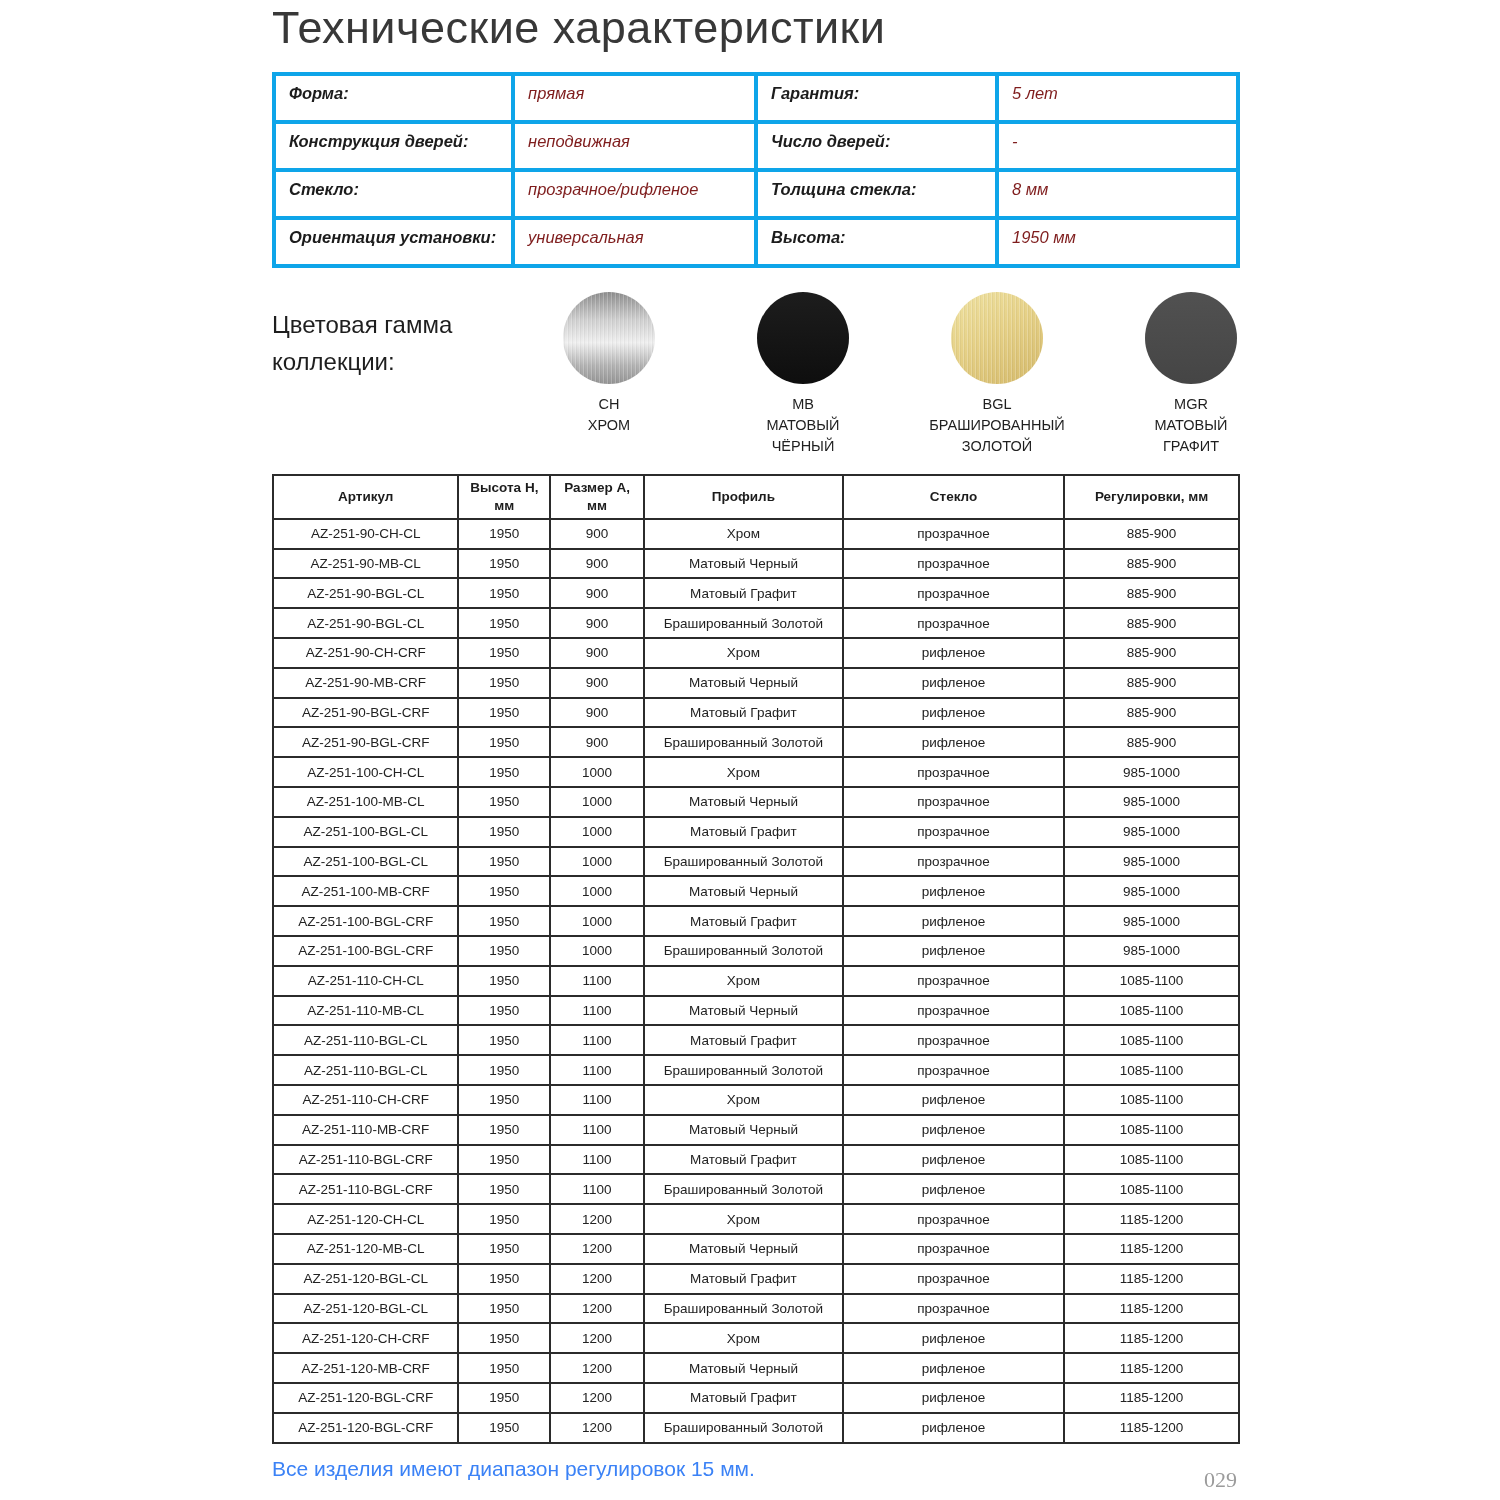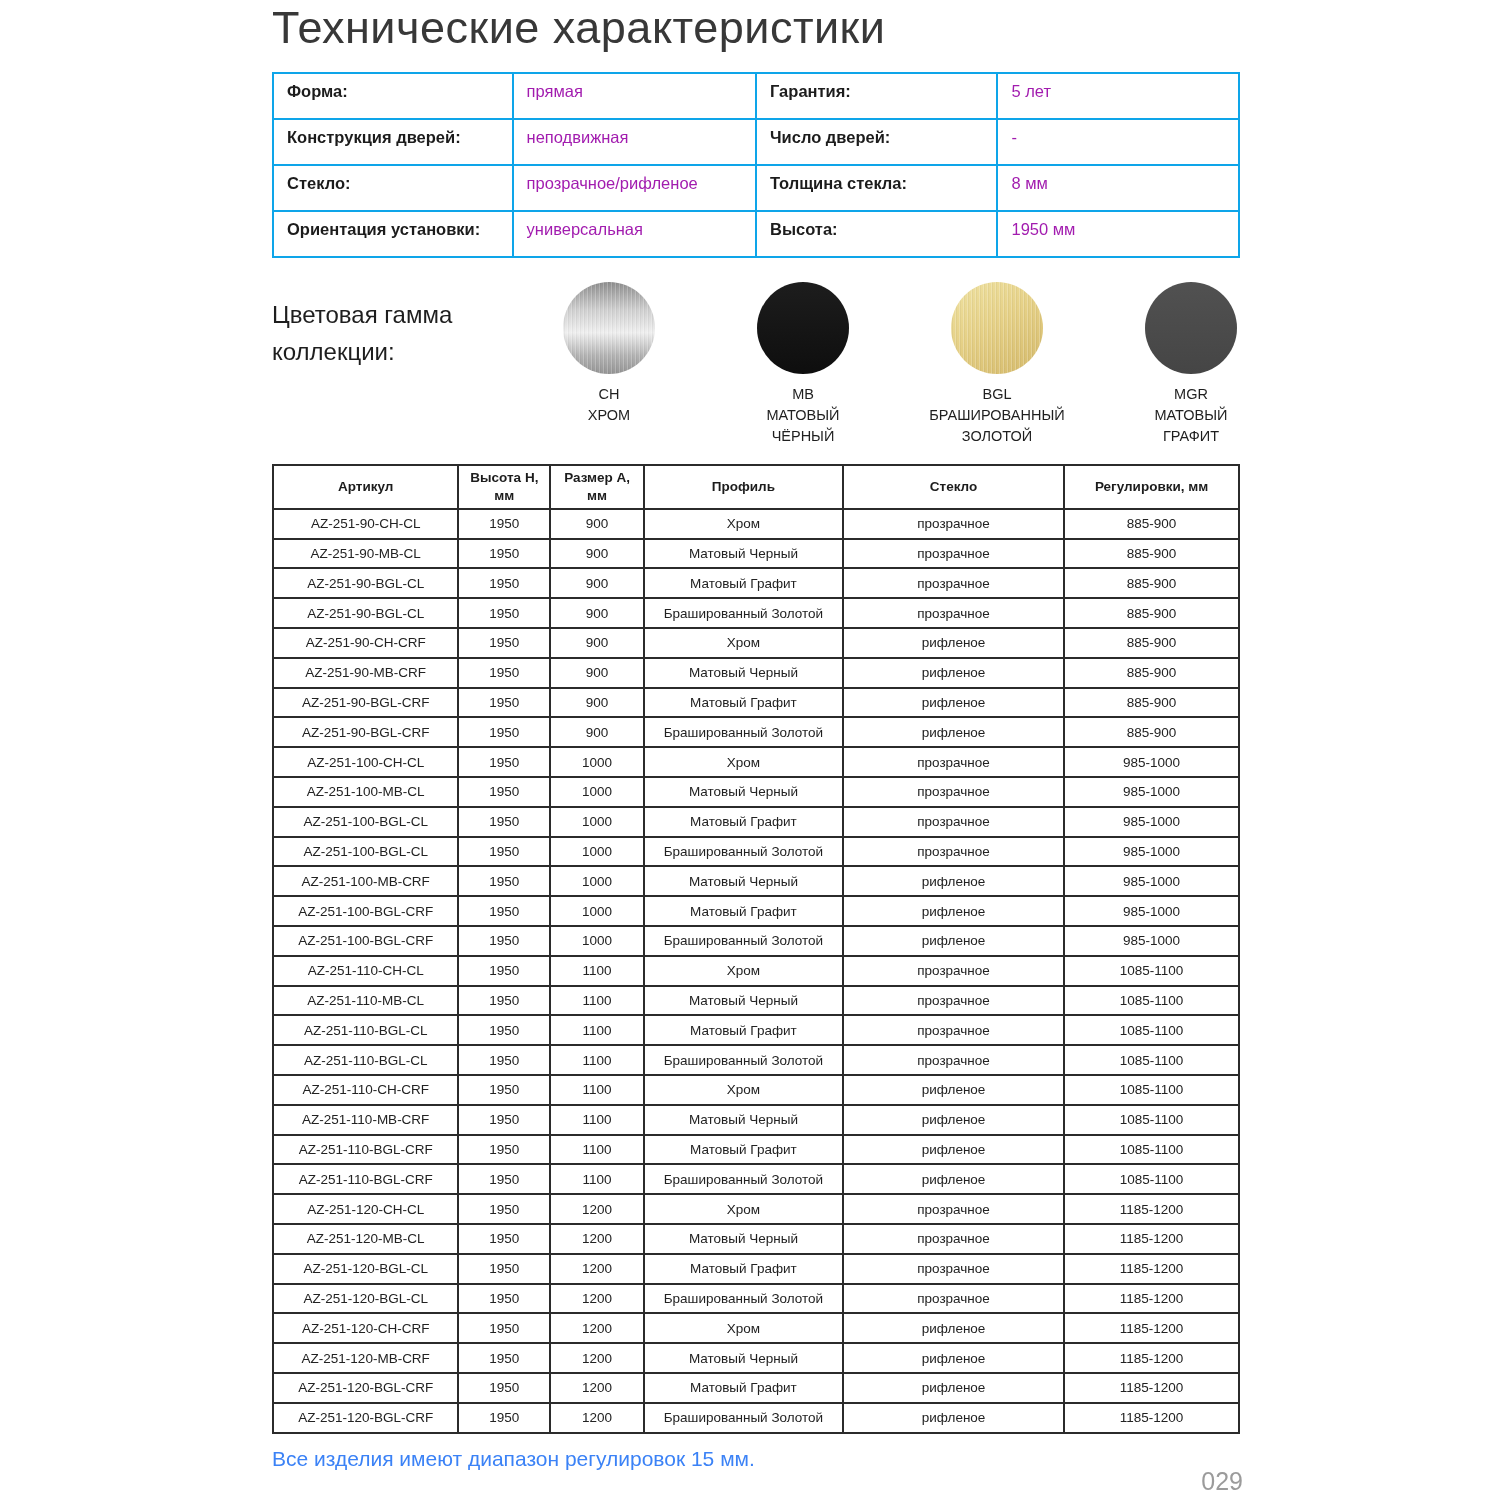--- a/index.html
+++ b/index.html
@@ -28,29 +28,30 @@
     line-height: 1.15;
   }
   
   .spec-table {
     width: 100%;
     border-collapse: collapse;
     table-layout: fixed;
     margin-top: 18px;
   }
   .spec-table td {
-    border: 2px solid #0ea5e9;
+    border: 4px solid #0ea5e9;
     height: 36px;
     padding: 0 4px 8px 13px;
     font-size: 16.5px;
     vertical-align: middle;
     overflow: hidden;
+    font-style: italic;
   }
   .spec-table td.spec-label { font-weight: bold; color: #1c1c1c; }
-  .spec-table td.spec-value { font-weight: normal; color: #a21caf; }
+  .spec-table td.spec-value { font-weight: normal; color: #7f1d1d; }
   
   .color-section { display: flex; margin-top: 24px; }
   .palette-heading {
     flex: 0 0 240px;
     width: 240px;
     margin-top: 14px;
     font-size: 24px;
     font-weight: normal;
     color: #1e1e1e;
     line-height: 1.55;
@@ -122,23 +123,24 @@
   }
   
   .footer-note {
     margin-top: 13px;
     font-size: 21px;
     color: #3b82f6;
   }
   .page-number {
     position: absolute;
     top: 1467px;
-    right: 257px;
-    font-size: 25px;
+    right: 263px;
+    font-size: 22px;
     color: #9b9b9b;
+    font-family: Liberation Serif, serif;
   }
 </style>
 </head>
 <body>
 
 <div class="page">
   <div class="content">
 
     <h1 class="title">Технические характеристики</h1>
 

